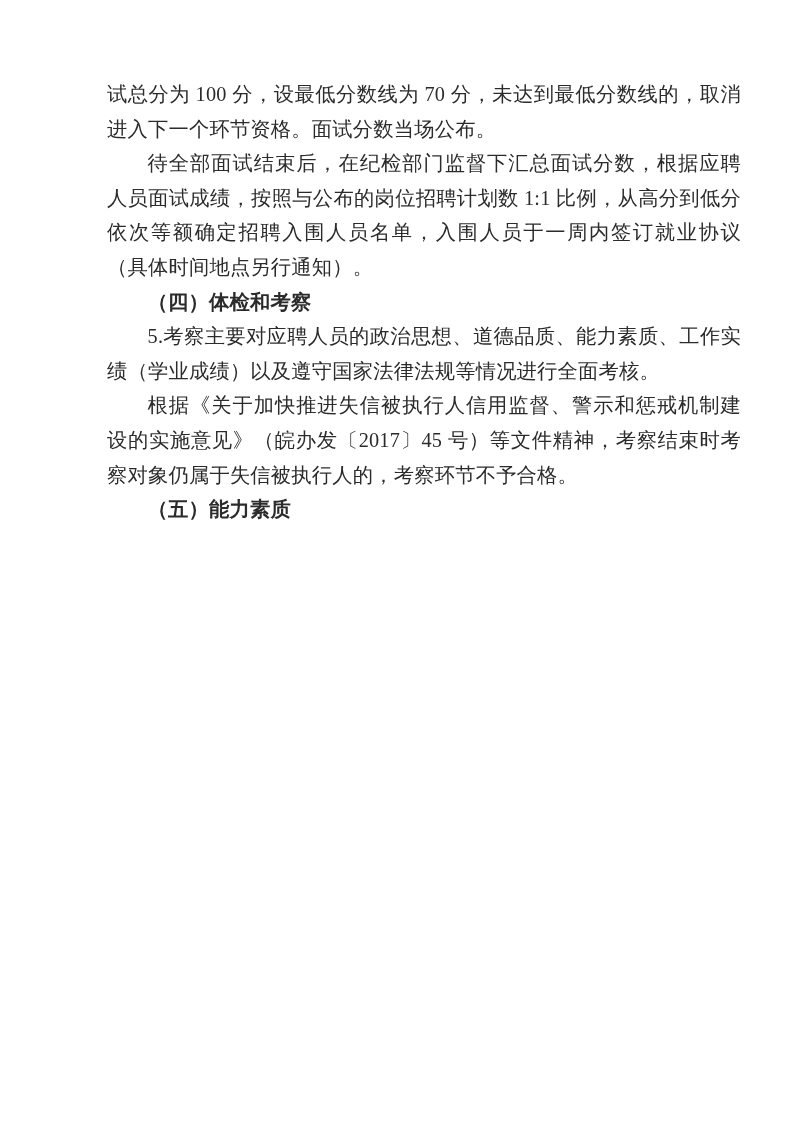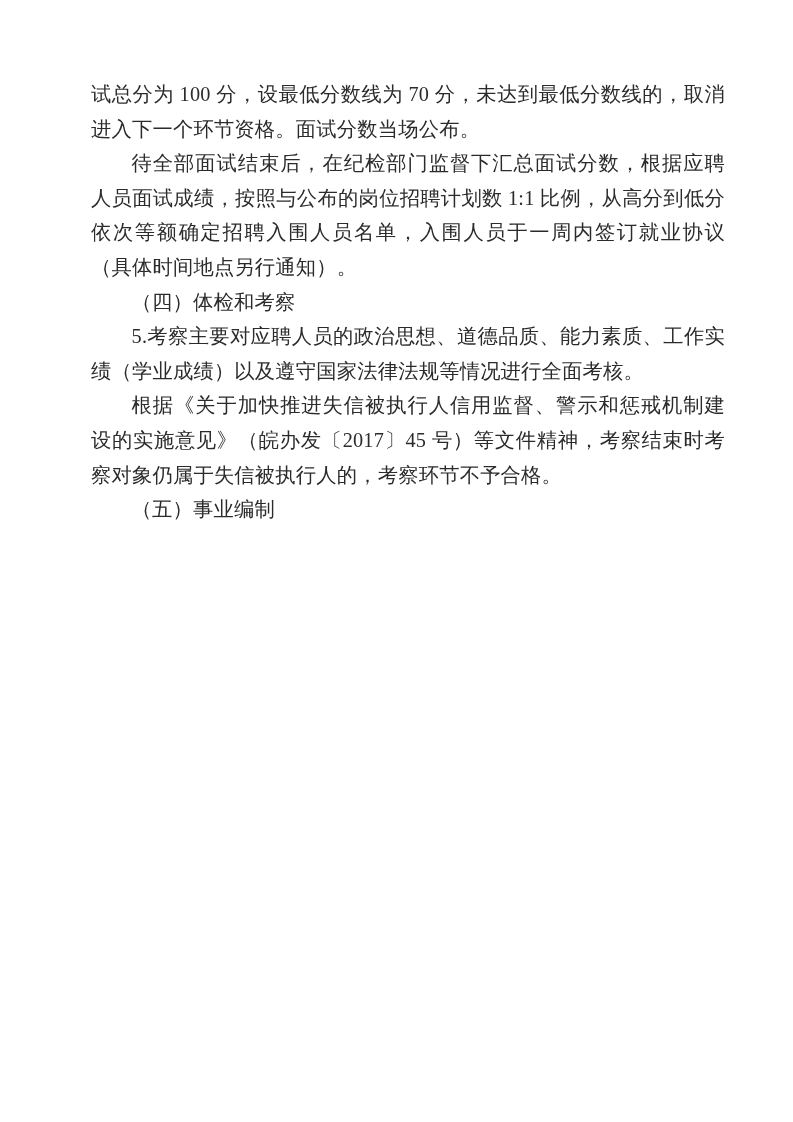--- a/index.html
+++ b/index.html
@@ -8,21 +8,21 @@
   }
   body {
     width: 793px;
     height: 1122px;
     background: #ffffff;
     position: relative;
     overflow: hidden;
   }
   .page {
     position: absolute;
-    left: 0;
+    left: 16px;
     top: 0;
     width: 673px;
     height: 1122px;
     background: #ffffff;
   }
   .doc-body {
     position: absolute;
     left: 91px;
     top: 77px;
     width: 634px;
@@ -36,28 +36,28 @@
   }
   .para {
     margin: 0;
     padding: 0;
     text-indent: 2em;
   }
   .para.no-indent {
     text-indent: 0;
   }
   .para.heading {
-    font-weight: normal;
+    font-weight: bold;
   }
 </style>
 </head>
 <body>
 
 <div class="page">
   <div class="doc-body">
     <p class="para no-indent">试总分为 100 分，设最低分数线为 70 分，未达到最低分数线的，取消进入下一个环节资格。面试分数当场公布。</p>
     <p class="para">待全部面试结束后，在纪检部门监督下汇总面试分数，根据应聘人员面试成绩，按照与公布的岗位招聘计划数 1:1 比例，从高分到低分依次等额确定招聘入围人员名单，入围人员于一周内签订就业协议（具体时间地点另行通知）。</p>
     <p class="para heading">（四）体检和考察</p>
     <p class="para">5.考察主要对应聘人员的政治思想、道德品质、能力素质、工作实绩（学业成绩）以及遵守国家法律法规等情况进行全面考核。</p>
     <p class="para">根据《关于加快推进失信被执行人信用监督、警示和惩戒机制建设的实施意见》（皖办发〔2017〕45 号）等文件精神，考察结束时考察对象仍属于失信被执行人的，考察环节不予合格。</p>
-    <p class="para heading">（五）事业编制</p>
+    <p class="para heading">（五）能力素质</p>
   </div>
 </div>
 
 </body></html>

